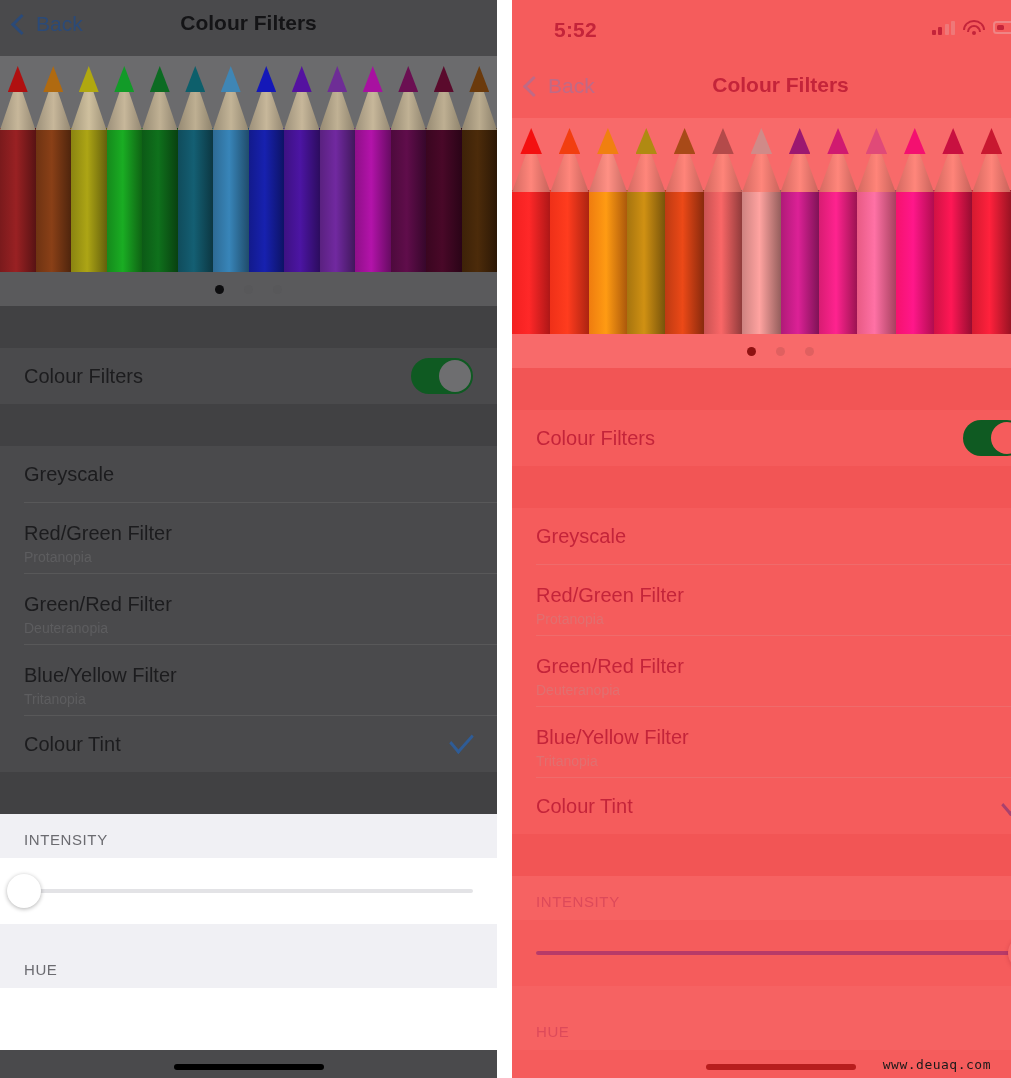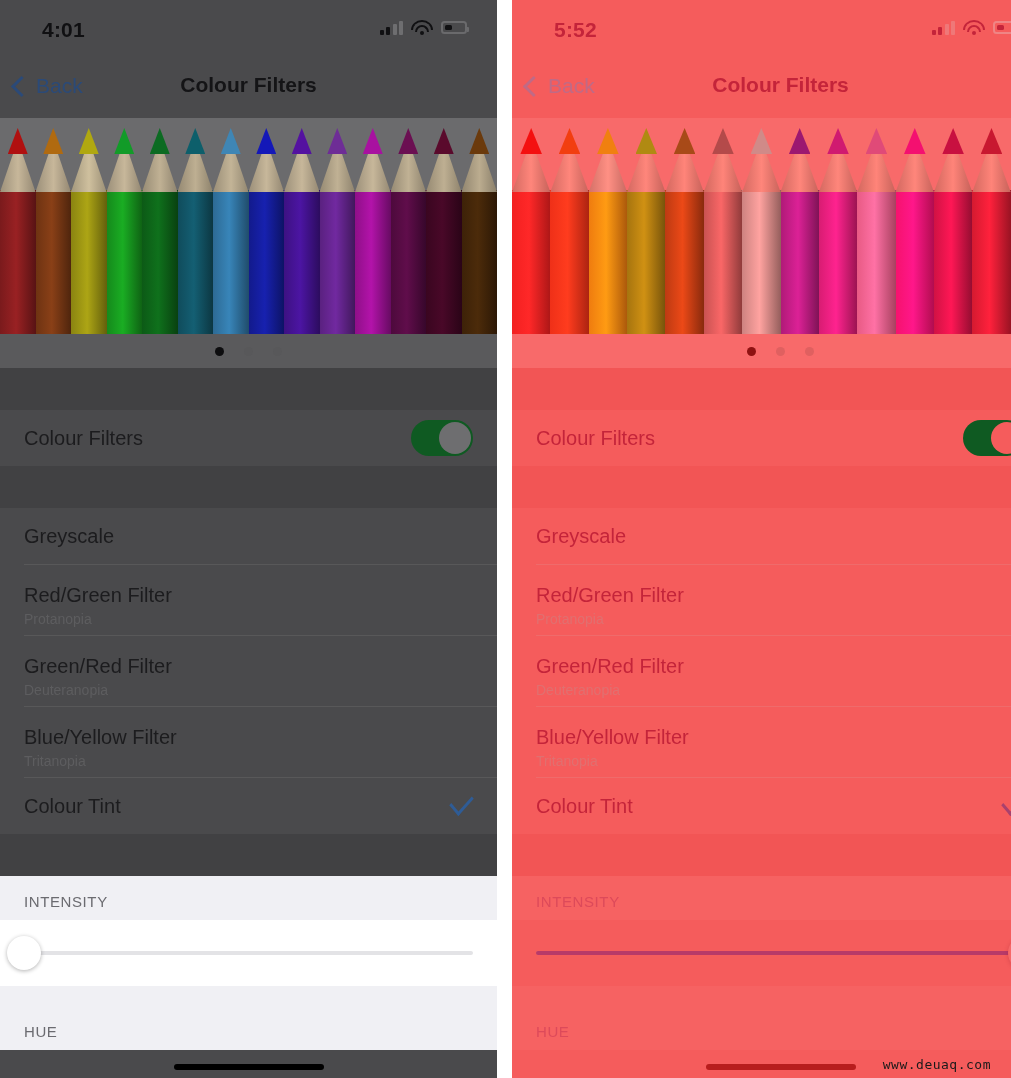--- a/index.html
+++ b/index.html
@@ -105,40 +105,20 @@
     position:absolute;right:20px;bottom:6px;
     font-size:13px;font-family:"DejaVu Sans Mono","Liberation Mono",monospace;
     letter-spacing:0.5px;
   }
 </style>
 </head>
 <body>
 
 <div class="stage">
   <div class="phone" id="phone-left" style="background: rgb(74, 74, 76);">
-      <div class="statusbar">
-        <div class="status-time" style="color: rgb(16, 16, 18);">4:01</div>
-        <div class="status-right">
-          <div class="sig">
-            <i style="background: rgb(16, 16, 18);"></i>
-            <i style="background: rgb(16, 16, 18);"></i>
-            <i style="background: rgb(110, 110, 112);"></i>
-            <i style="background: rgb(110, 110, 112);"></i>
-          </div>
-          <div class="wifi">
-            <span class="w1" style="border-color: rgb(16, 16, 18);"></span>
-            <span class="w2" style="border-color: rgb(16, 16, 18);"></span>
-            <span class="w3" style="background: rgb(16, 16, 18);"></span>
-          </div>
-          <div class="batt" style="border: 2px solid rgb(106, 106, 108);">
-            <div class="lvl" style="width: 7px; background: rgb(16, 16, 18);"></div>
-            <div class="cap" style="background: rgb(106, 106, 108);"></div>
-          </div>
-        </div>
-      </div>
       <div class="navbar">
         <div class="back" style="color: rgb(43, 74, 120);">
           <div class="chev"></div>
           <div class="back-label">Back</div>
         </div>
         <div class="nav-title" style="color: rgb(20, 20, 22);">Colour Filters</div>
       </div>
       <div class="hero" style="background: rgb(107, 107, 109);">
         <div class="pencils">
           <div class="pencil">

